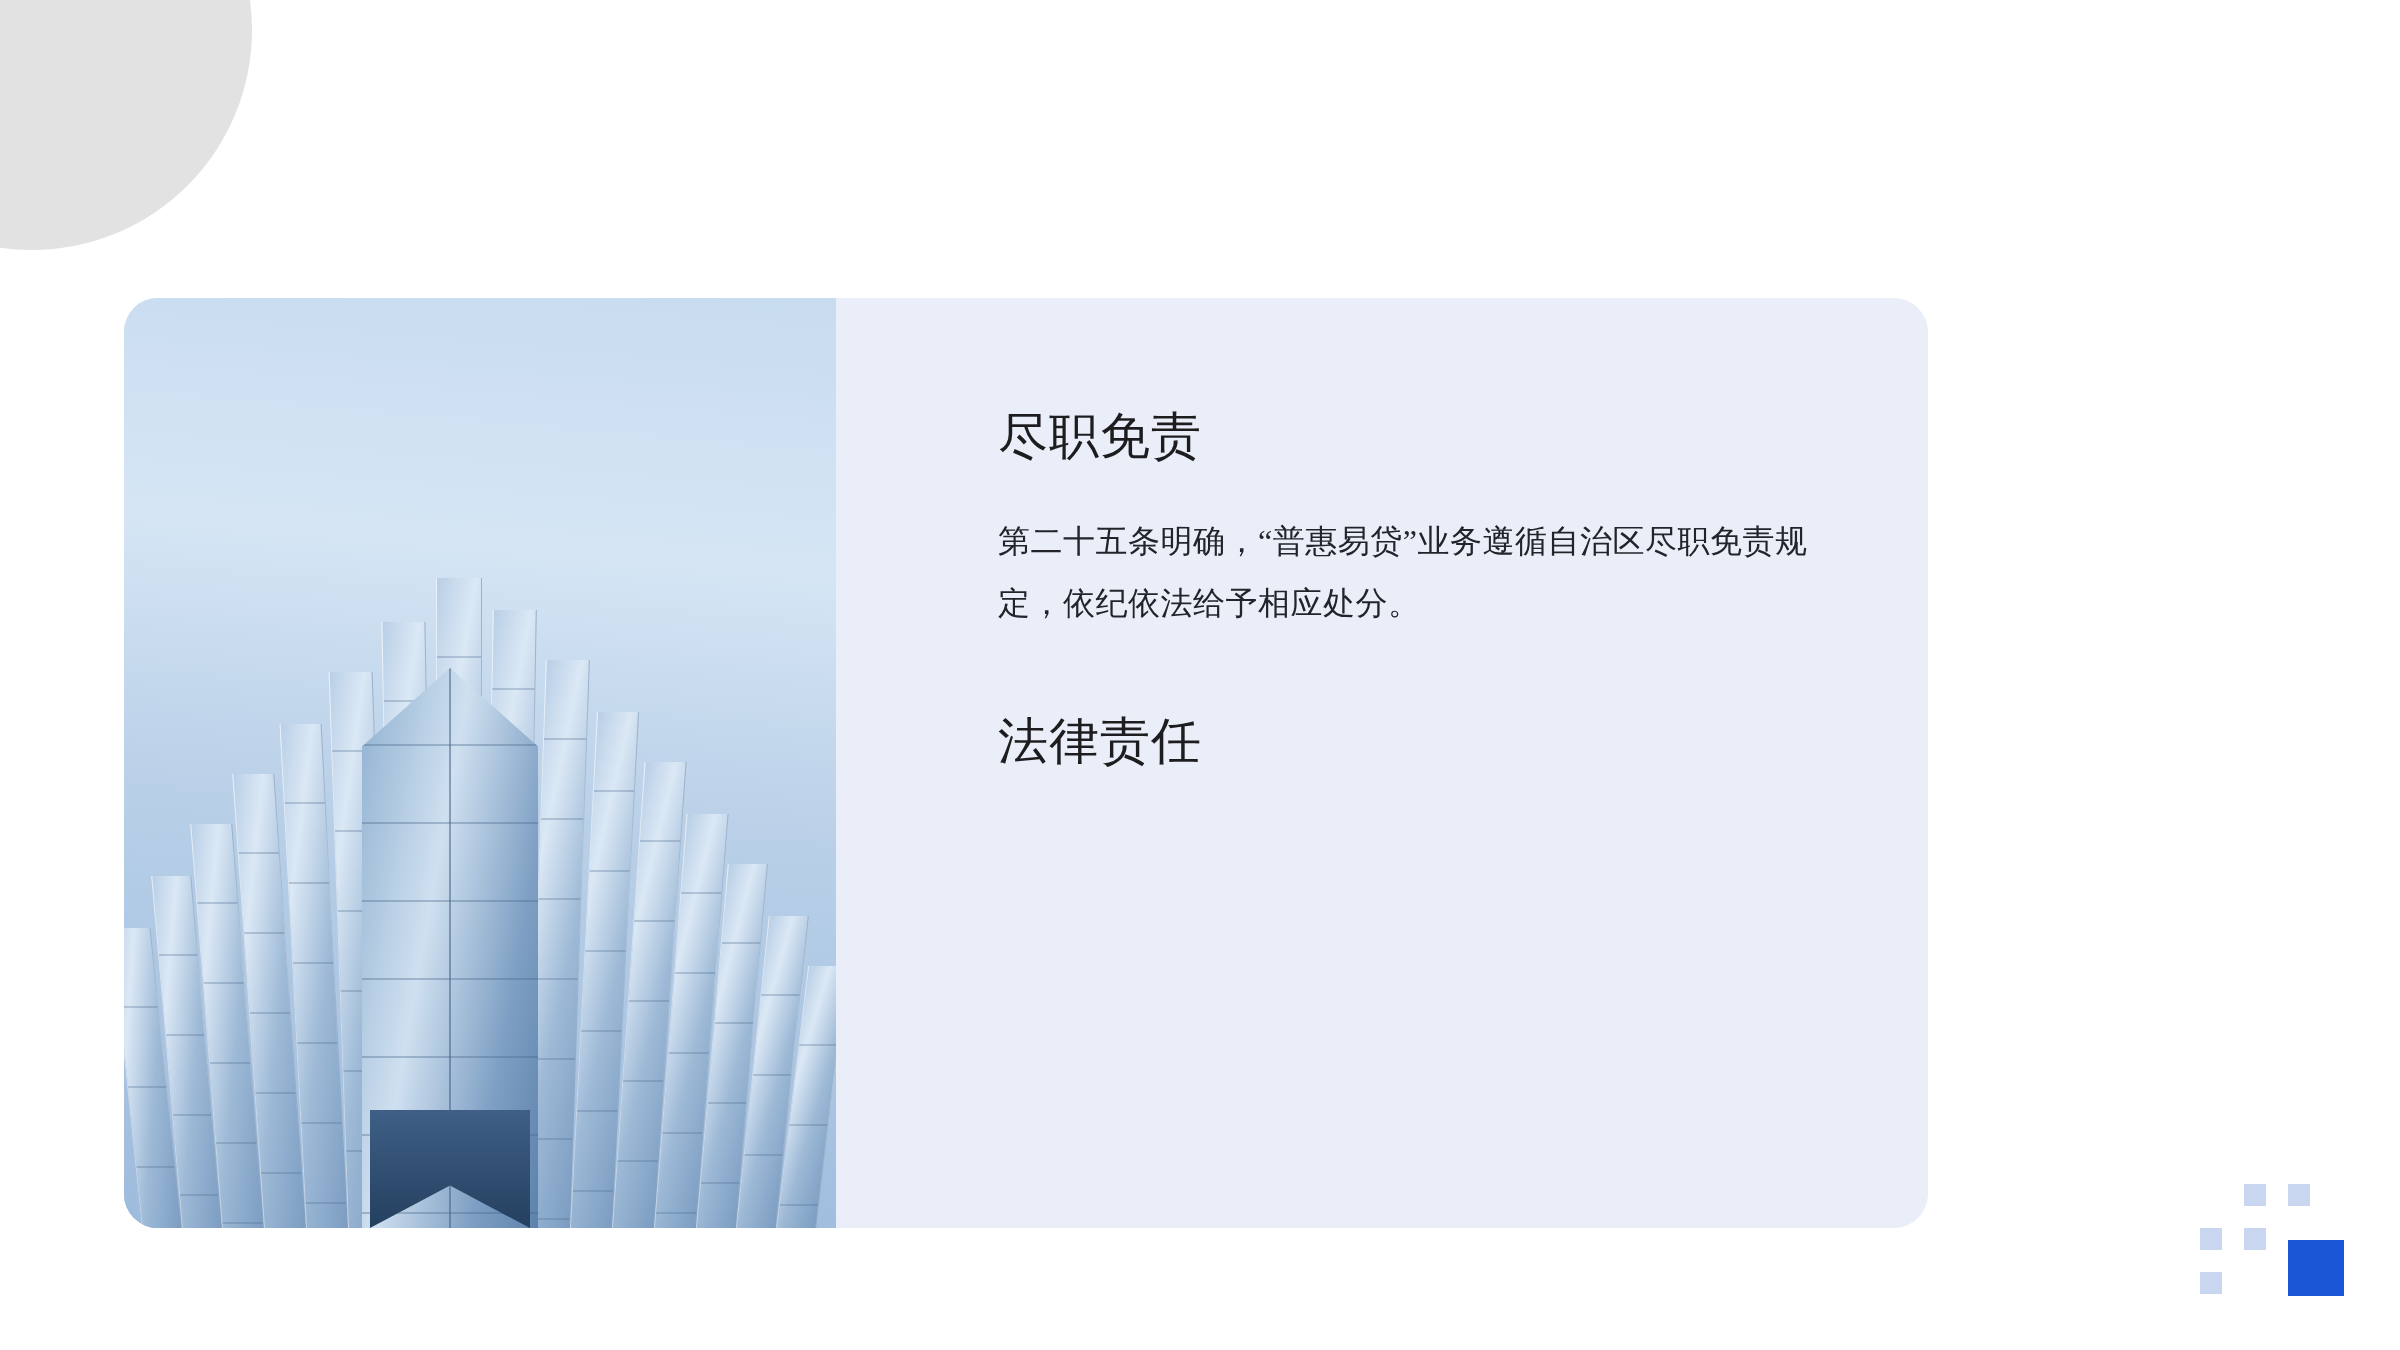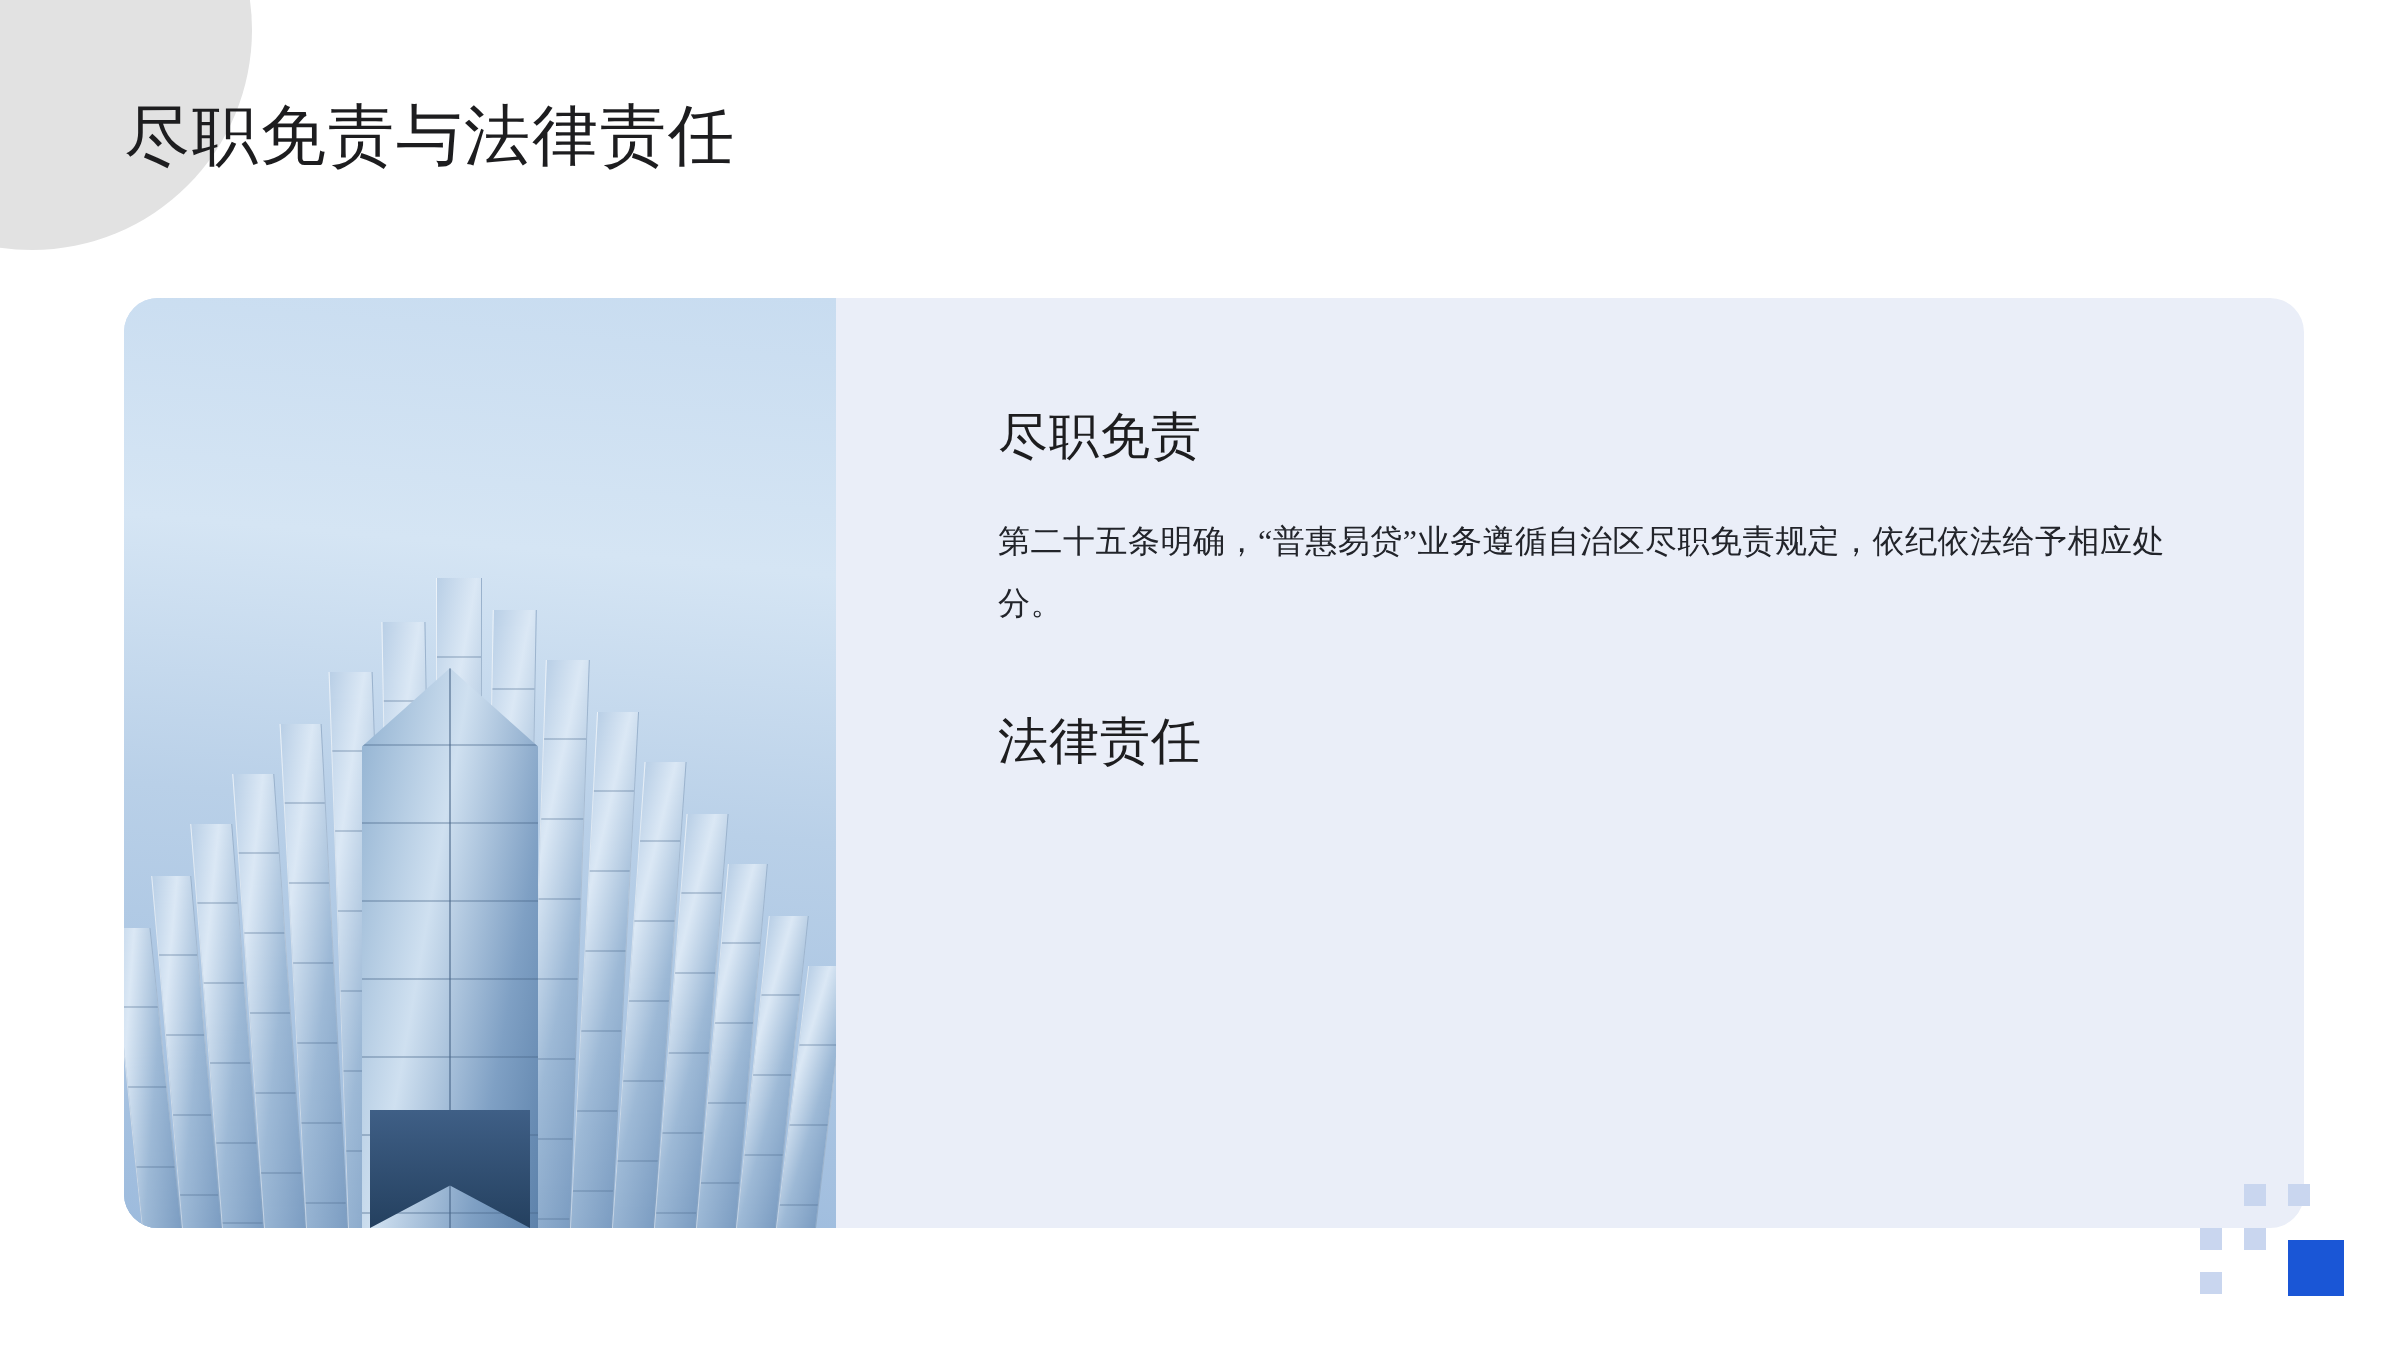--- a/index.html
+++ b/index.html
@@ -42,21 +42,21 @@
     font-weight: 400;
     z-index: 3;
     white-space: nowrap;
   }
 
   
   .card {
     position: absolute;
     left: 124px;
     top: 298px;
-    width: 2180px;
+    width: 1804px;
     height: 930px;
     background: #eaeef8;
     border-radius: 34px;
     overflow: hidden;
     z-index: 2;
     display: flex;
   }
 
   .card-image {
     position: relative;
@@ -183,21 +183,20 @@
     background: #1a56d6;
   }
 </style>
 </head>
 <body>
 
 <div class="slide">
 
   <div class="corner-blob"></div>
 
-  <h1 class="slide-title">尽职免责与法律责任</h1>
 
   <div class="card">
 
     <div class="card-image">
       <div class="sky"></div>
       <div class="building">
         <div class="fin" style="left:18px;  width:40px; height:300px; transform: skewX(6deg);"></div>
         <div class="fin" style="left:58px;  width:40px; height:352px; transform: skewX(5deg);"></div>
         <div class="fin" style="left:98px;  width:42px; height:404px; transform: skewX(4.5deg);"></div>
         <div class="fin" style="left:140px; width:42px; height:454px; transform: skewX(4deg);"></div>

